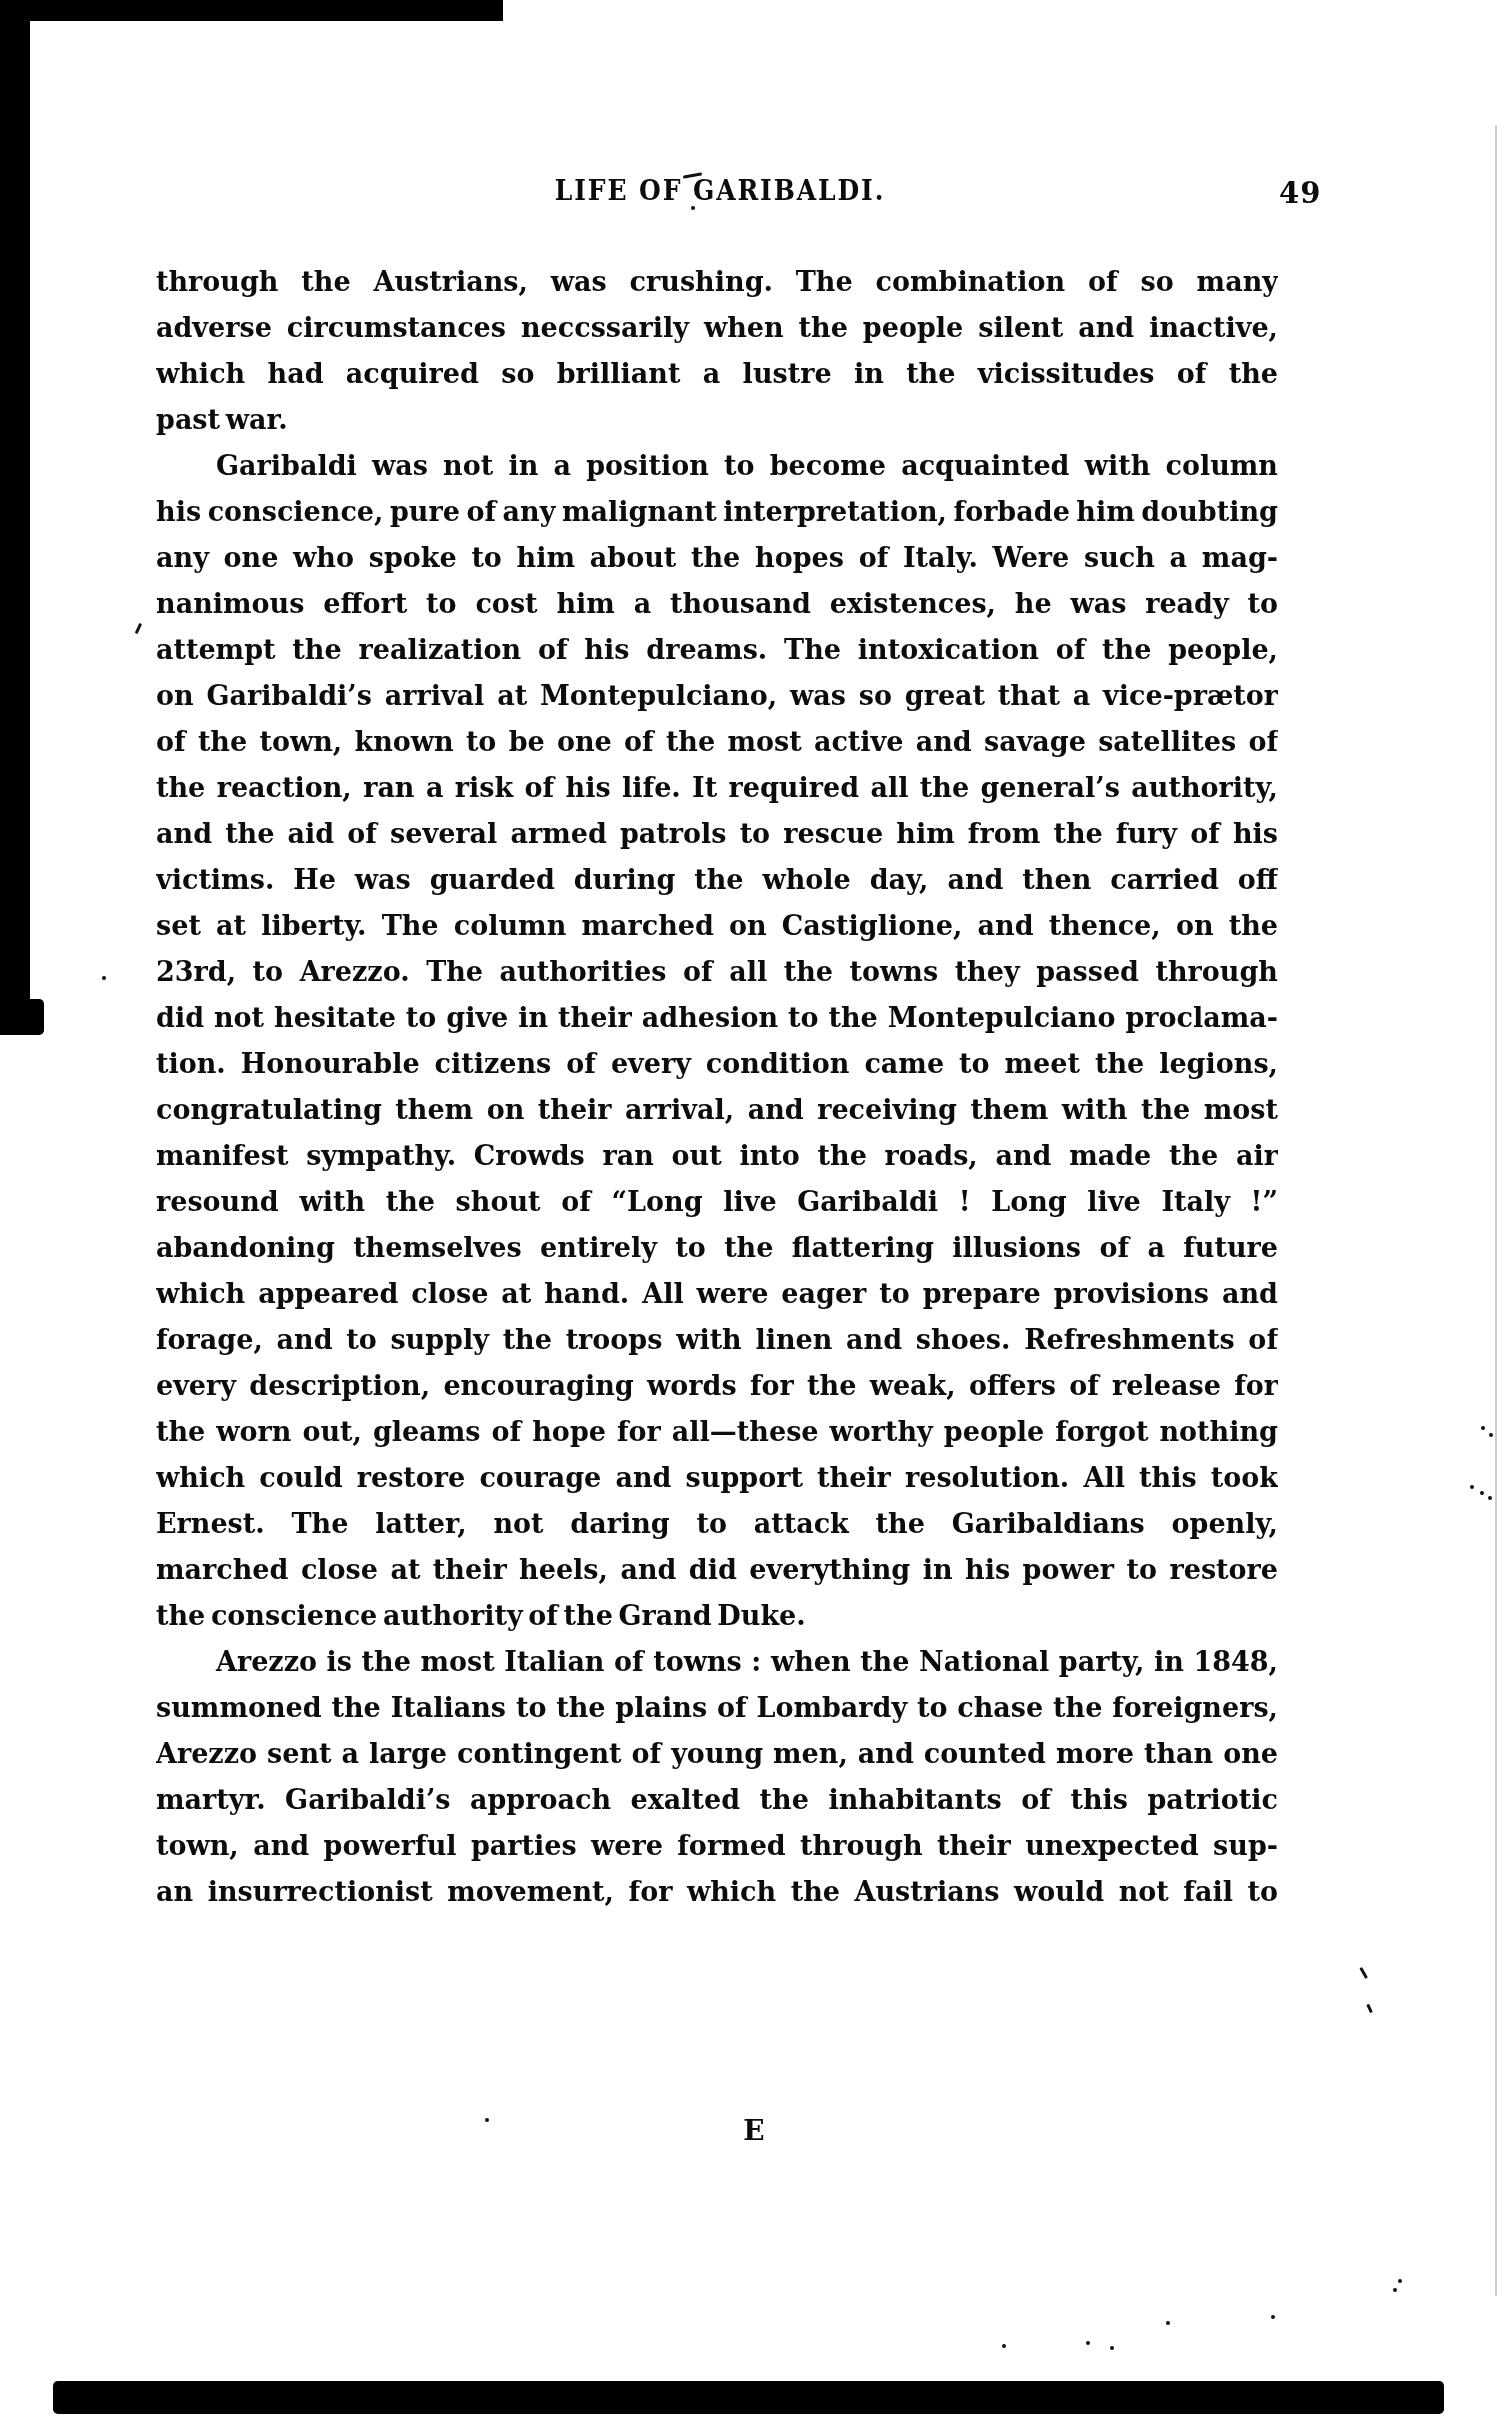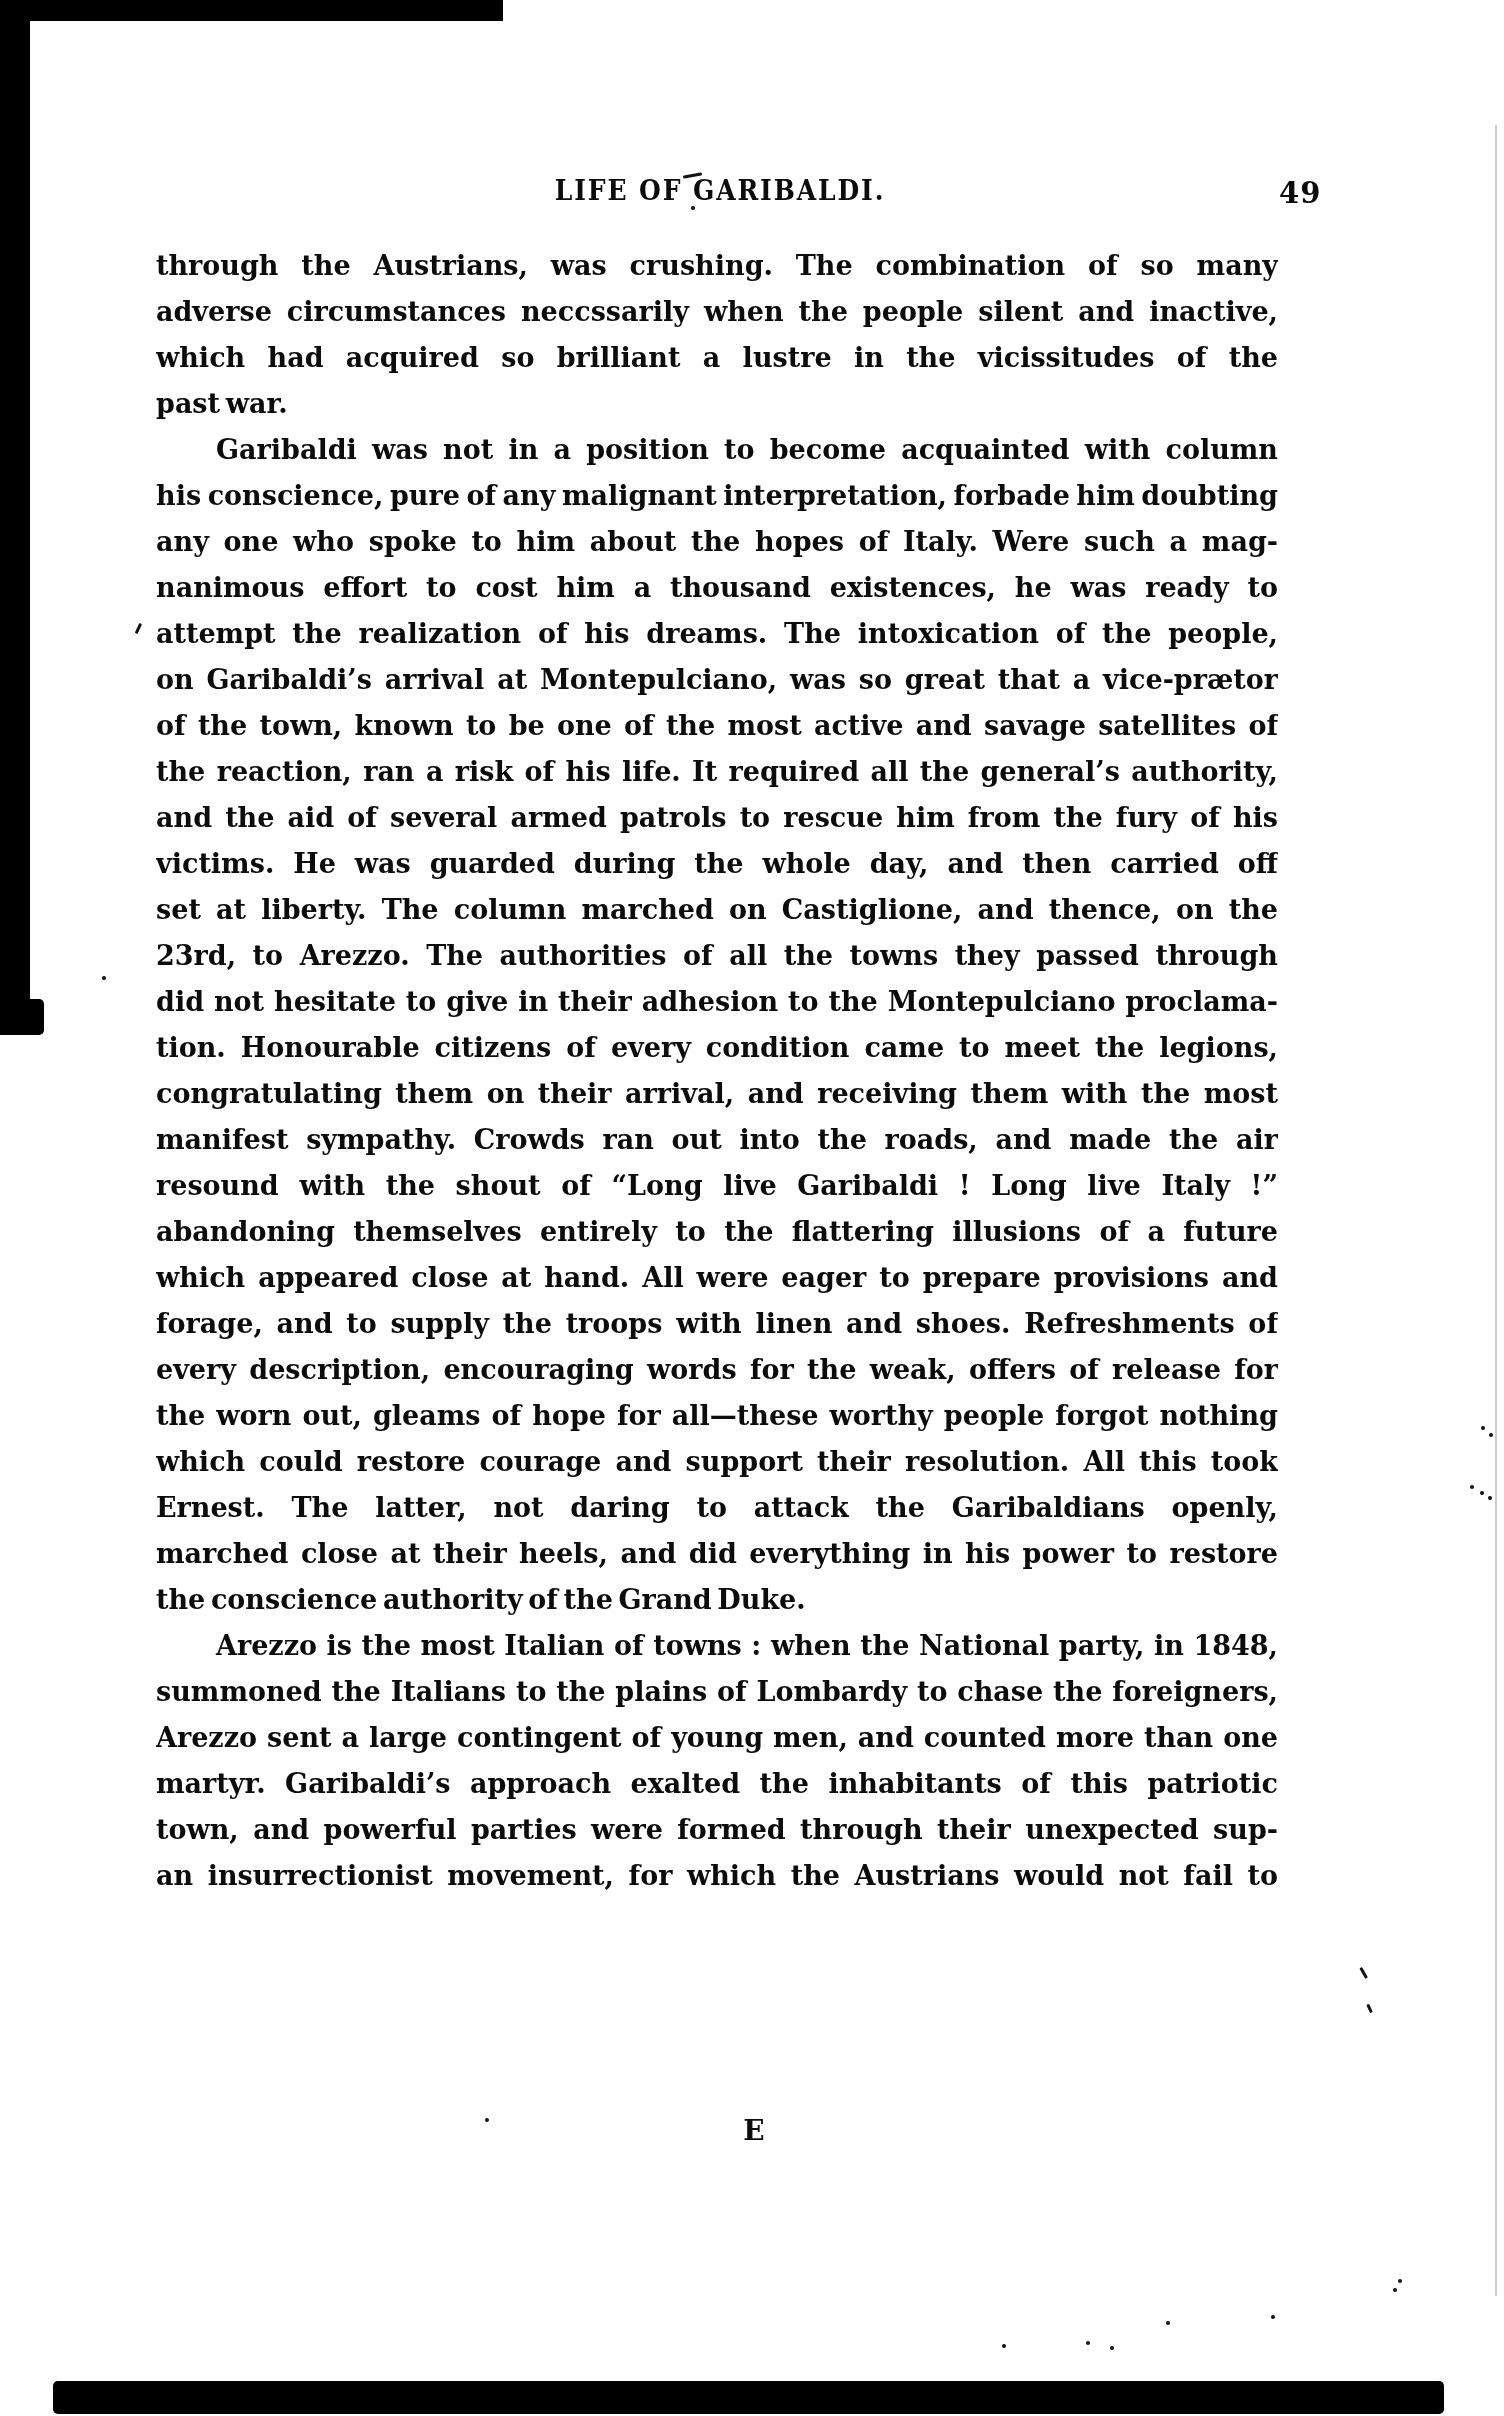--- a/index.html
+++ b/index.html
@@ -12,21 +12,21 @@
   
   #running-head{
     left:432px;top:174px;width:576px;text-align:center;
     font-size:25px;font-weight:700;letter-spacing:1.9px;color:#0c0c0c;
     transform:scaleY(1.15);transform-origin:center top;white-space:nowrap;
   }
   #page-number{
     left:1279px;top:176px;font-size:29px;font-weight:700;color:#0c0c0c;letter-spacing:1px;
   }
   
-  #text-block{left:156px;top:243px;width:1122px;}
+  #text-block{left:156px;top:259px;width:1122px;}
   .line{
     height:46px;line-height:46px;overflow:hidden;
     font-size:27px;font-weight:700;color:#0c0c0c;
     word-spacing:-3.8px;
     text-align:justify;text-align-last:justify;-moz-text-align-last:justify;
   }
   .line.indent{padding-left:60px;}
   .line.last-left{text-align-last:left;-moz-text-align-last:left;}
   #signature-mark{
     left:706px;top:2114px;width:96px;text-align:center;

